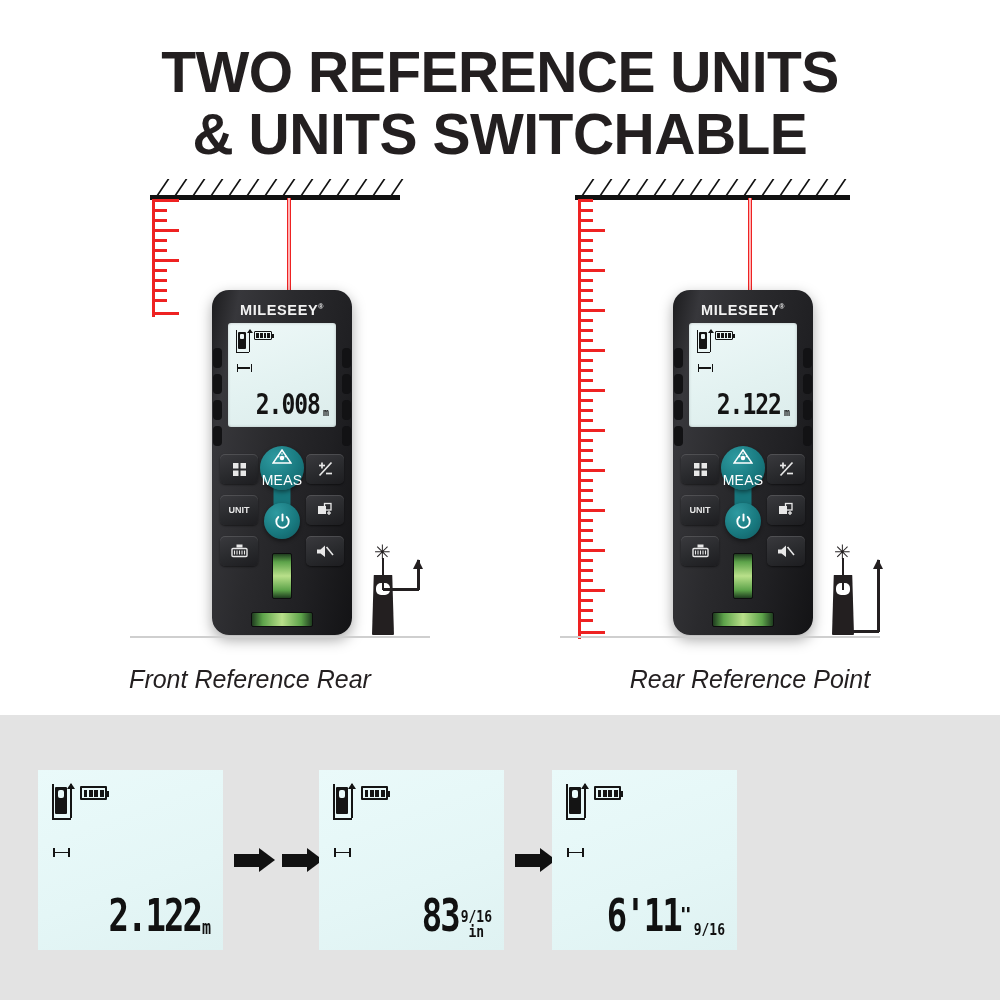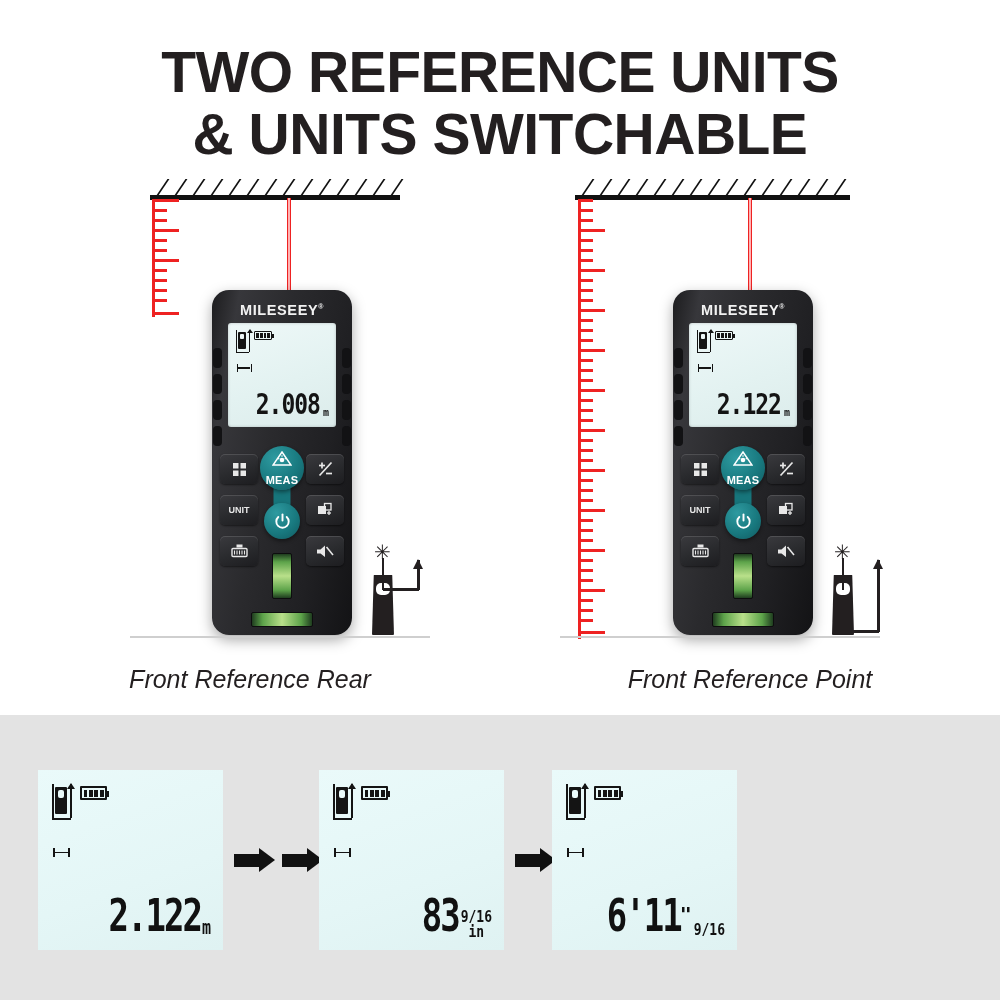--- a/index.html
+++ b/index.html
@@ -348,22 +348,22 @@
     height: 44px;
     border-radius: 50%;
     background: radial-gradient(circle at 34% 28%, #2e9aa0 0%, #18787e 58%, #115a60 100%);
     display: flex;
     flex-direction: column;
     align-items: center;
     justify-content: center;
     box-shadow: 0 2px 4px rgba(0,0,0,0.45);
   }
   .btn-meas .lbl {
-    font-size: 11px;
-    font-weight: bold;
+    font-size: 14px;
+    font-weight: normal;
     color: #ffffff;
     letter-spacing: 0.2px;
     margin-top: 8px;
     font-family: "Liberation Sans", sans-serif;
   }
   .btn-power {
     position: absolute;
     left: 50%;
     transform: translateX(-50%);
     top: 63px;
@@ -1050,21 +1050,21 @@
       <div class="laser-stem" style="top:28px; height:32px;"></div>
       <div class="burst" style="left:2px; top:12px;">✳</div>
       <div class="arr" style="left:45px; top:30px; height:72px;"></div>
       <div class="arr-base" style="left:11px; top:100px; width:36px;"></div>
     </div>
 
     <div class="floor-line" style="left:60px; top:458px; width:320px;"></div>
   </div>
 
   <div class="caption" style="left:0;">Front Reference Rear</div>
-  <div class="caption" style="left:500px;">Front Reference Point</div>
+  <div class="caption" style="left:500px;">Rear Reference Point</div>
 </div>
 
 <div class="bottom-section">
   <div class="seq">
 
     <div class="seq-panel">
       <div class="seq-icons">
         <div class="big-icon-dev">
           <div class="bracket"></div>
             <div class="body"></div>

